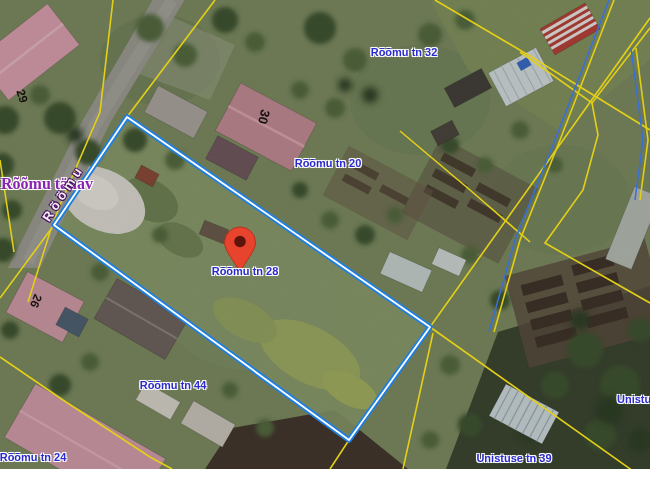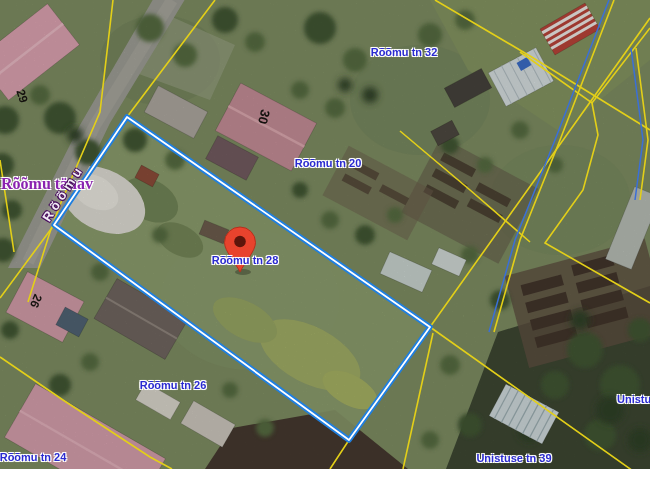--- a/index.html
+++ b/index.html
@@ -258,22 +258,22 @@
 
       <g>
         <ellipse cx="243" cy="272" rx="8" ry="3" fill="rgba(0,0,0,.28)"></ellipse>
         <path d="M240 272 C 235 262 224.5 251 224.5 242.5 A 15.5 15.5 0 1 1 255.5 242.5 C 255.5 251 245 262 240 272 Z" fill="#e8432d" stroke="#b5301d" stroke-width="1"></path>
         <circle cx="240" cy="241.5" r="5.8" fill="#5d150b"></circle>
       </g>
     </svg>
 
     <div class="lbl" style="left:404px;top:52px">Rõõmu tn 32</div>
     <div class="lbl" style="left:328px;top:163px">Rõõmu tn 20</div>
-    <div class="lbl" style="left:245px;top:260px">Rõõmu tn 28</div>
-    <div class="lbl" style="left:173px;top:385px">Rõõmu tn 26</div>
+    <div class="lbl" style="left:245px;top:271px">Rõõmu tn 28</div>
+    <div class="lbl" style="left:173px;top:385px">Rõõmu tn 44</div>
     <div class="lbl" style="left:33px;top:457px">Rõõmu tn 24</div>
     <div class="lbl" style="left:514px;top:458px">Unistuse tn 39</div>
     <div class="lbl clip" style="left:617px;top:399px">Unistuse</div>
     <div class="lbl street" style="left:47px;top:184px">Rõõmu tänav</div>
     <div class="roadname" style="left:63px;top:193px">Rõõmu</div>
     <div class="hnum n29" style="left:22px;top:96px">29</div>
     <div class="hnum n30" style="left:264px;top:117px">30</div>
     <div class="hnum n26" style="left:36px;top:301px">26</div>
   </div>
 

